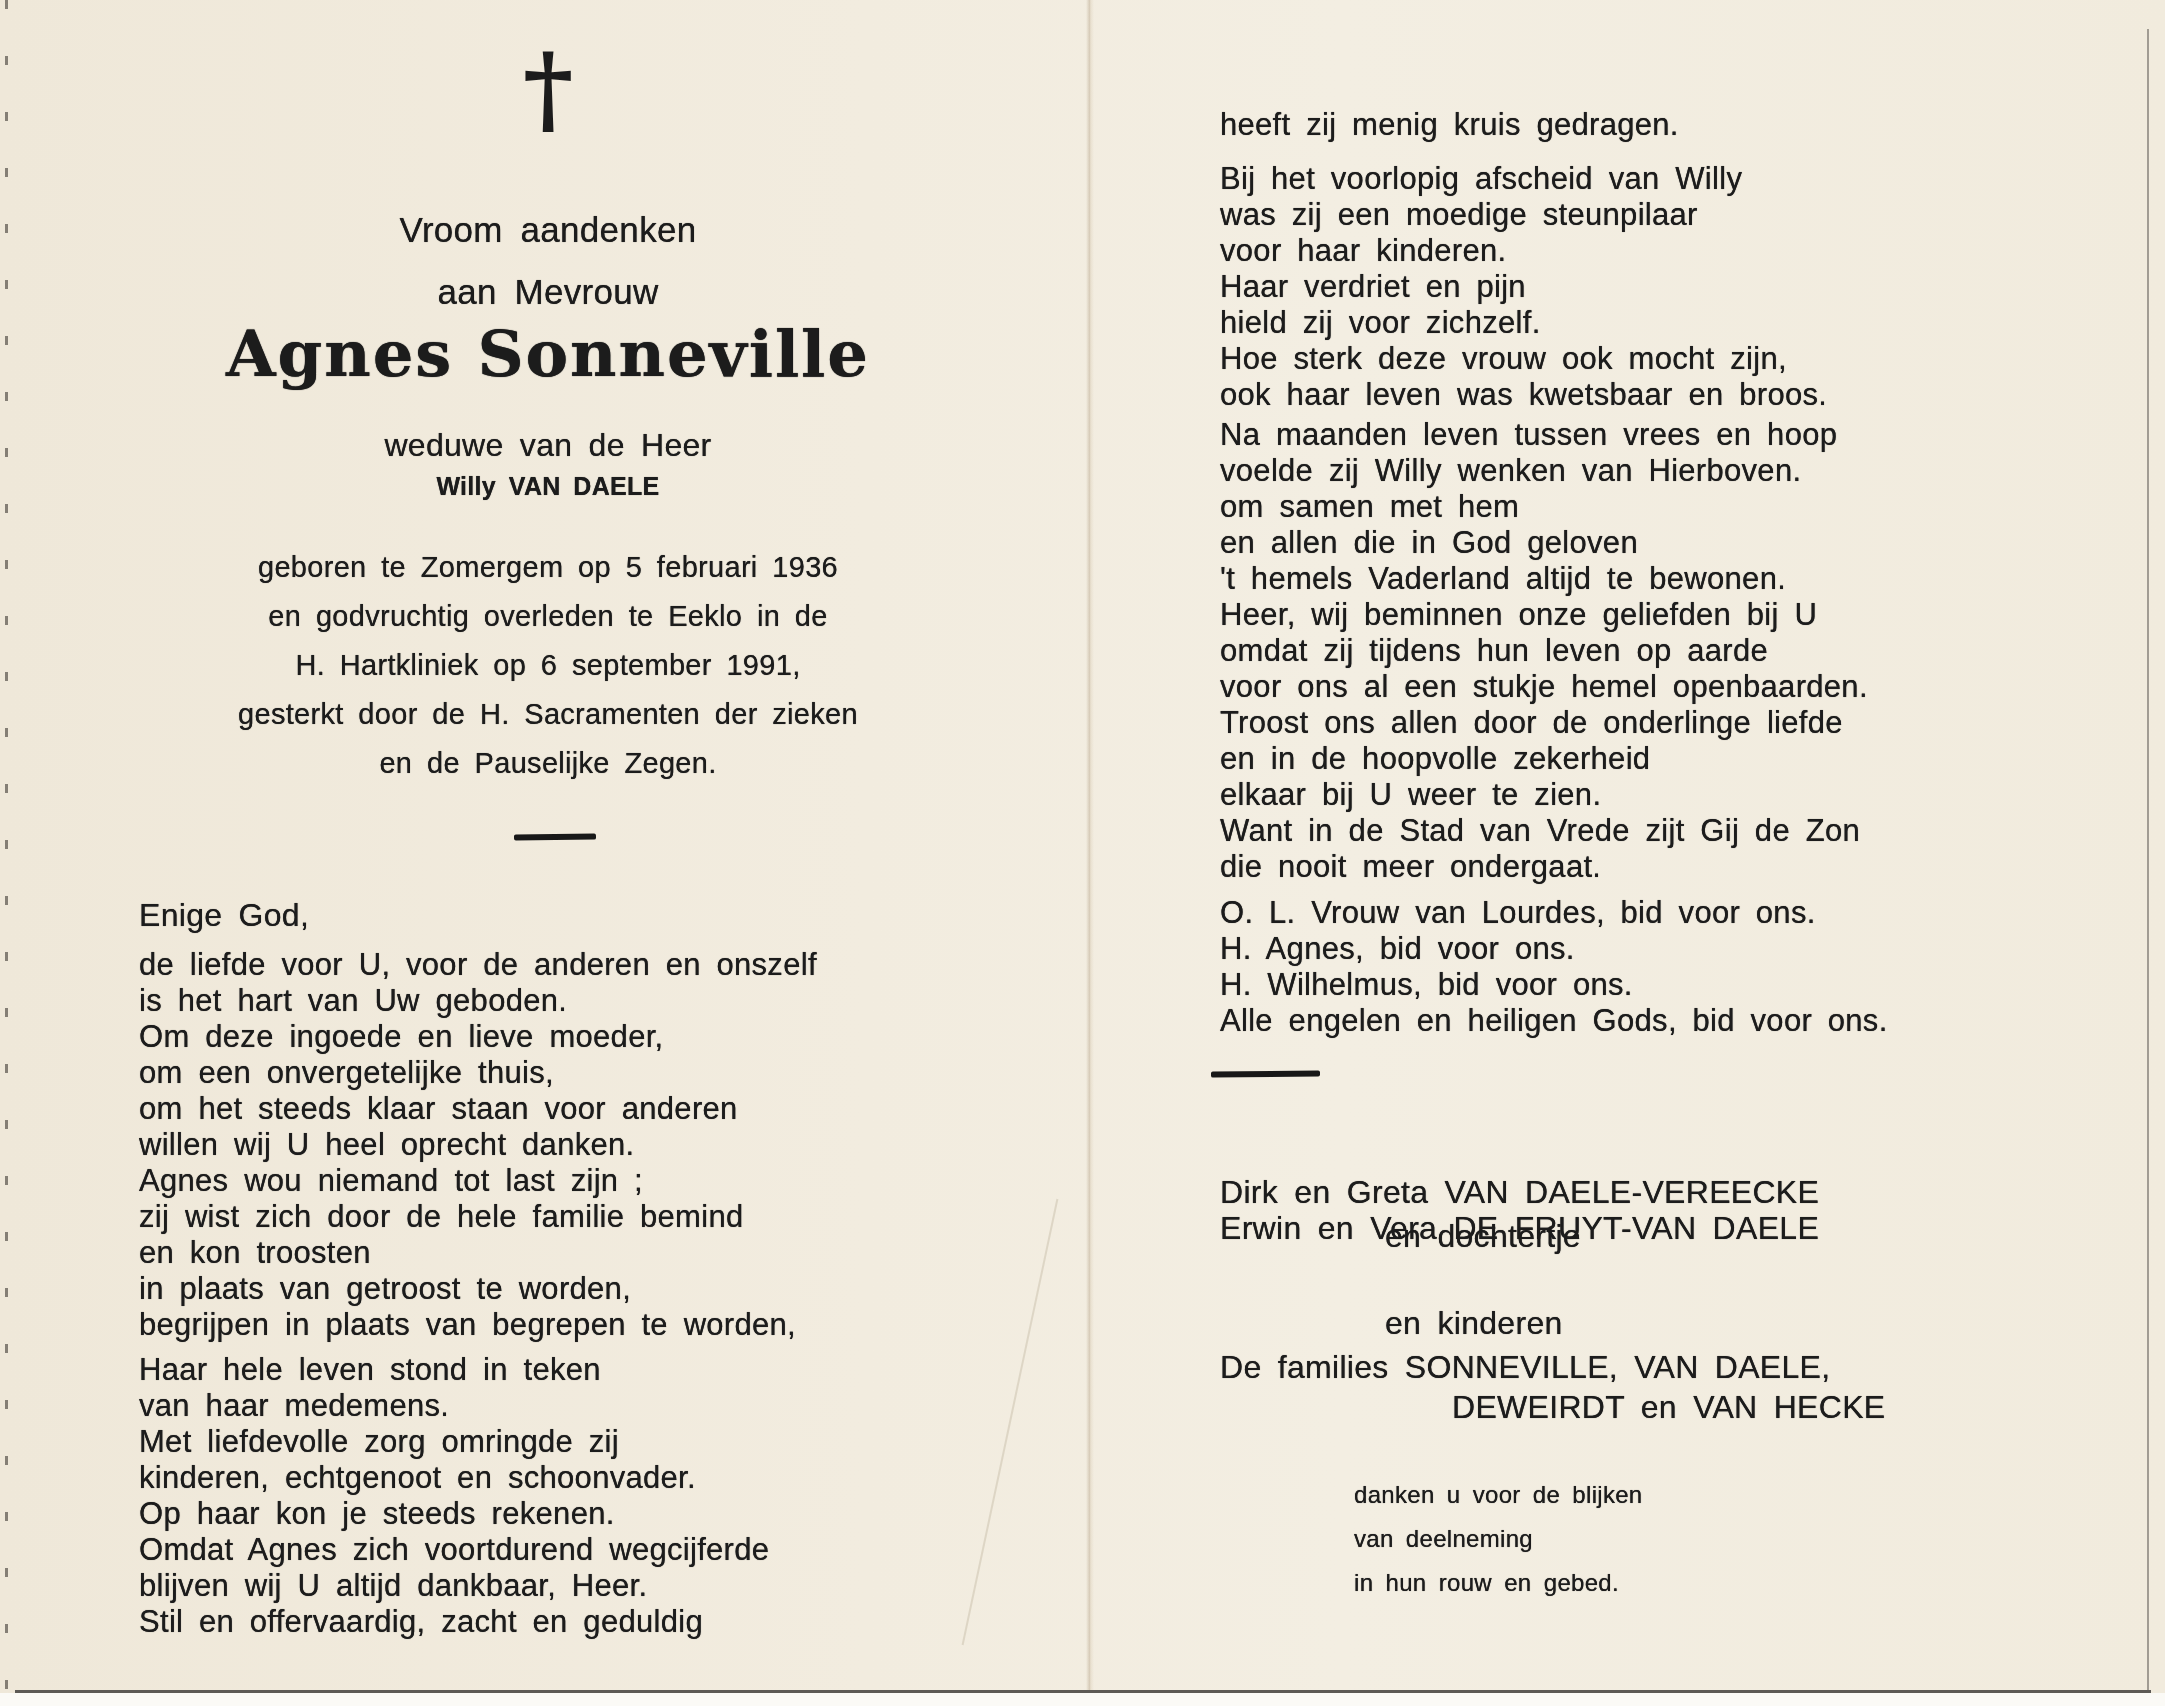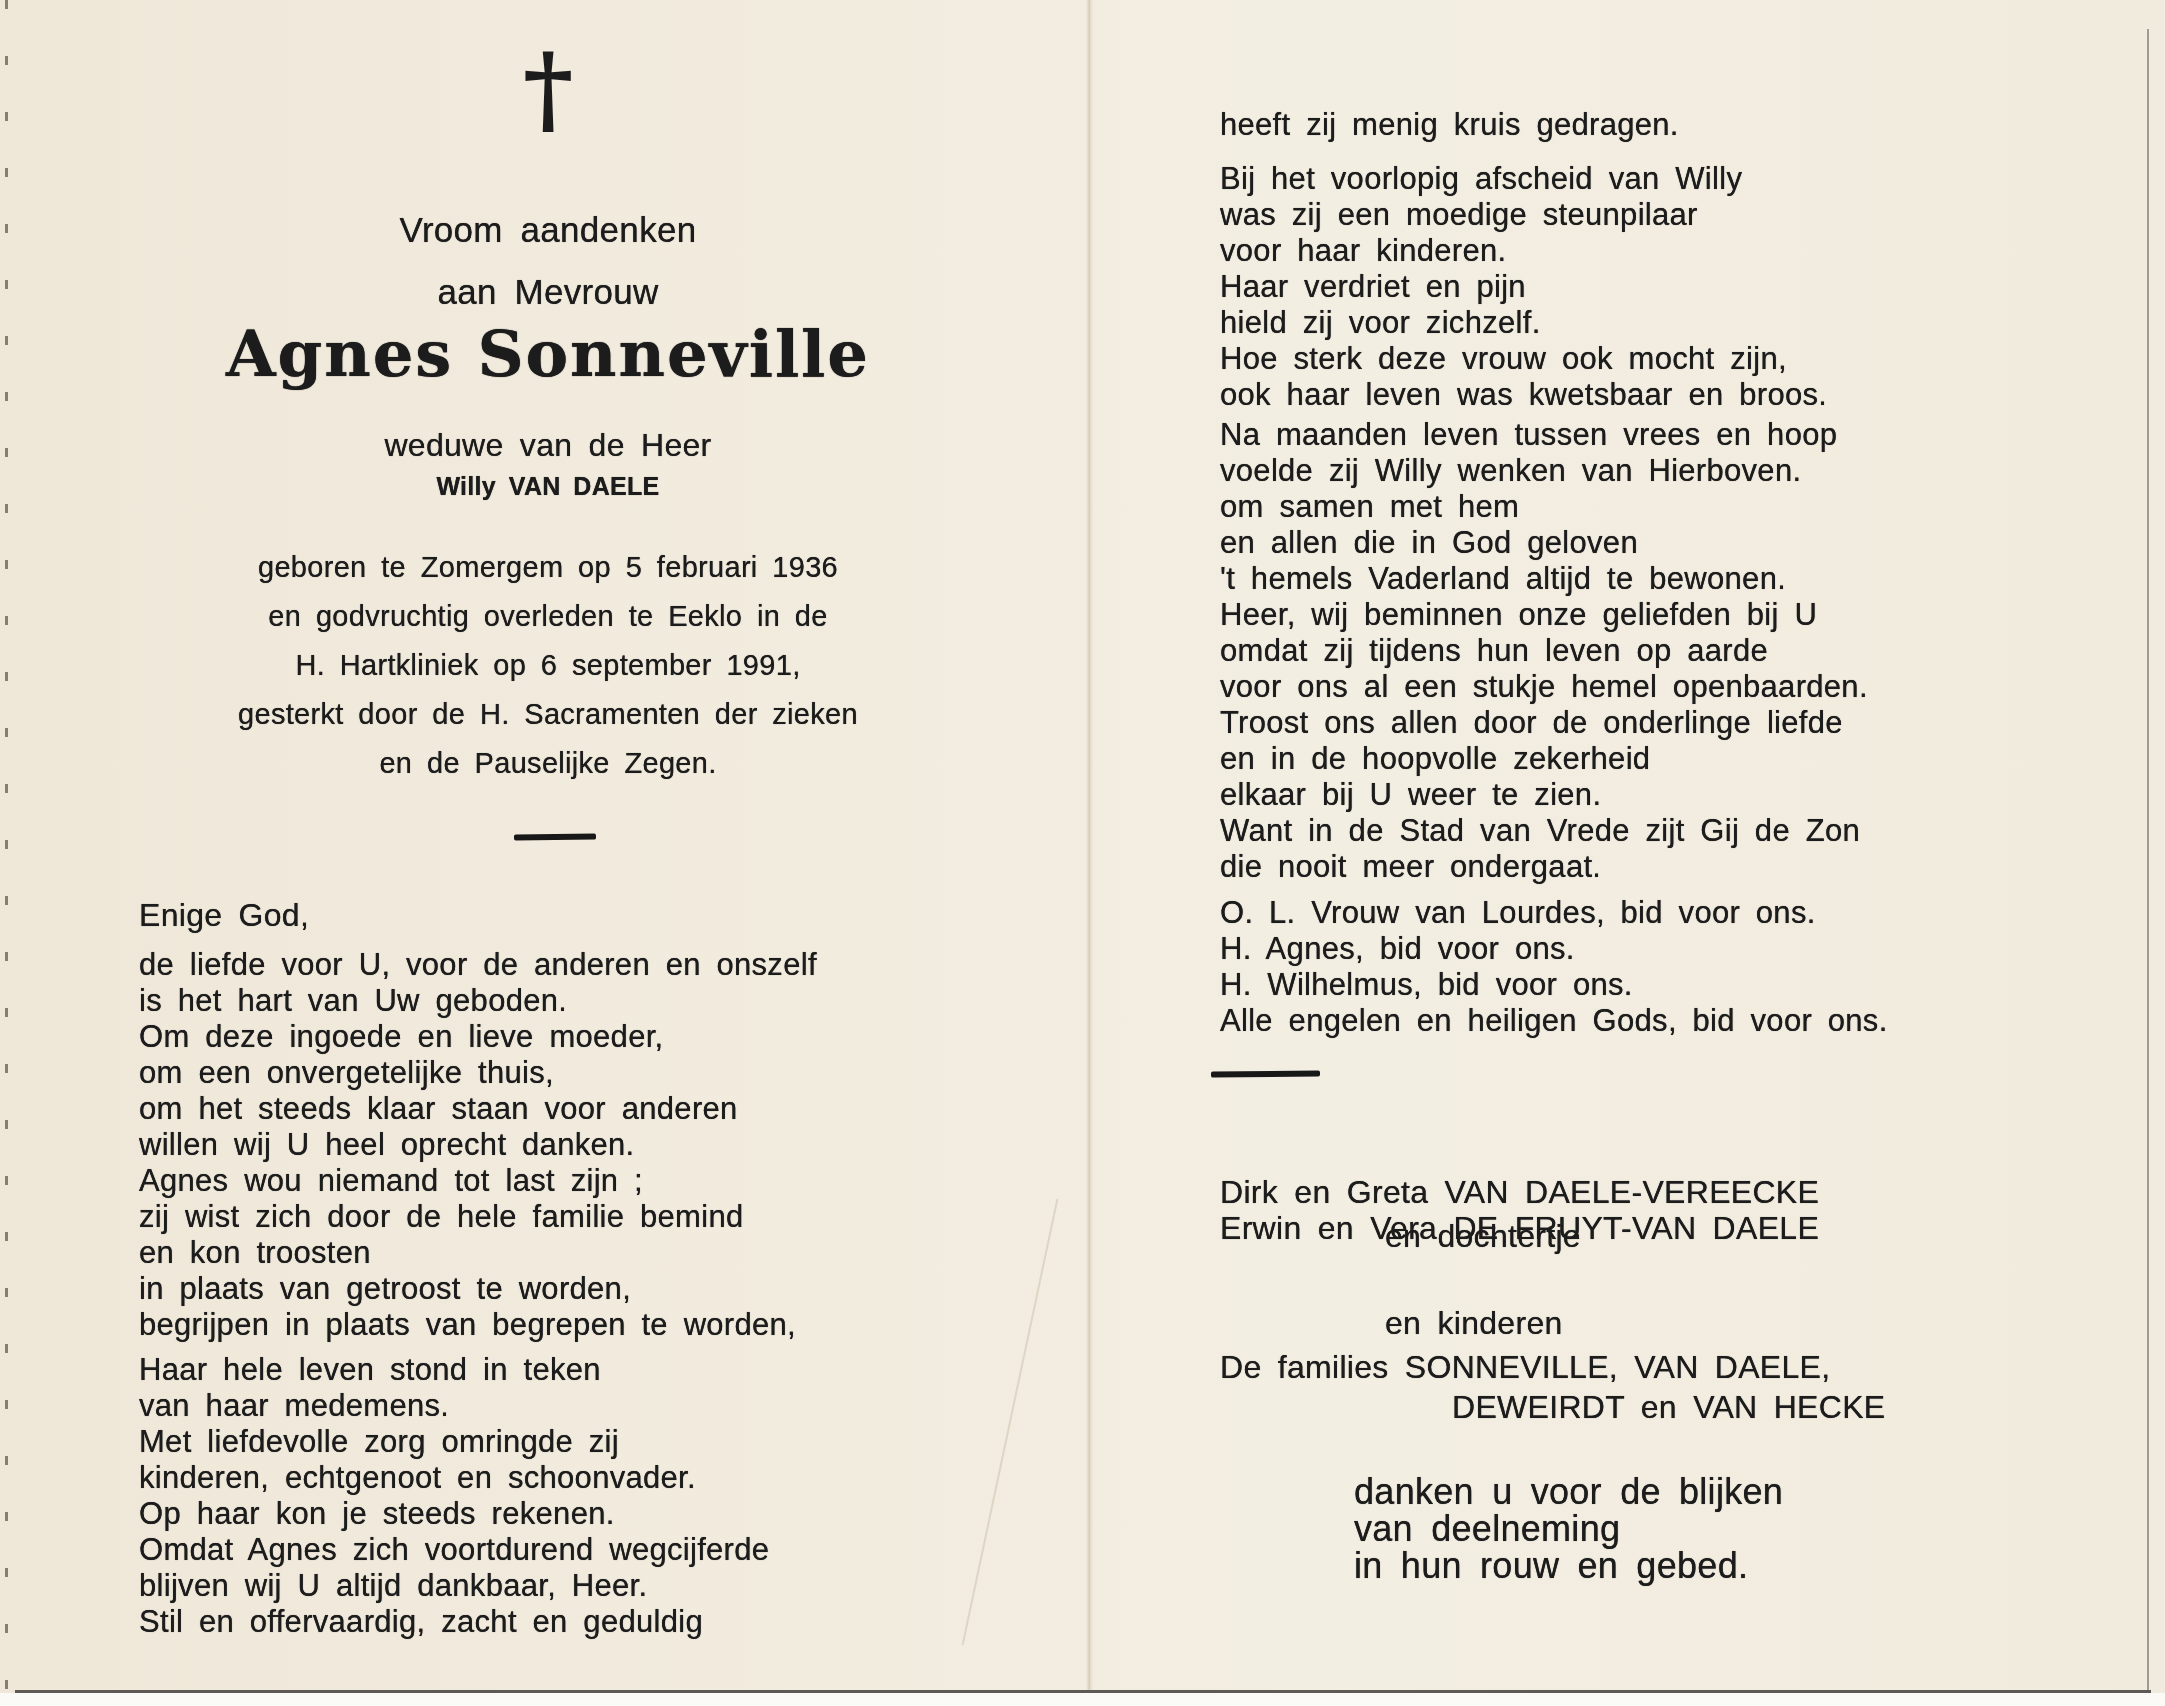--- a/index.html
+++ b/index.html
@@ -29,21 +29,21 @@
   .name  {
     font-family:"DejaVu Serif", serif; font-weight:bold;
     font-size:64px; line-height:76px; letter-spacing:1.9px;
     text-shadow: 0 0 1px currentColor;
   }
   .relation { font-size:32px; }
   .spouse   { font-size:25px; font-weight:bold; }
   .vitals   { font-size:29px; line-height:49px; }
   .salut    { font-size:32px; }
   .ack      { font-size:32px; }
-  .thanks   { font-size:36px; line-height:37px; }
+  .thanks   { font-size:24px; line-height:44px; }
 
   .rule { background:#181818; height:5.8px; border-radius:1.9px; }
 
   
   .fold-line {
     left:1086px; top:0; width:7.8px; height:1693px;
     background: linear-gradient(90deg, rgba(150,125,90,0) 0%, rgba(150,125,90,0.30) 45%, rgba(190,170,135,0.18) 60%, rgba(150,125,90,0) 100%);
   }
   .left-edge {
     left:4.9px; top:0; width:2.9px; height:1707px;

